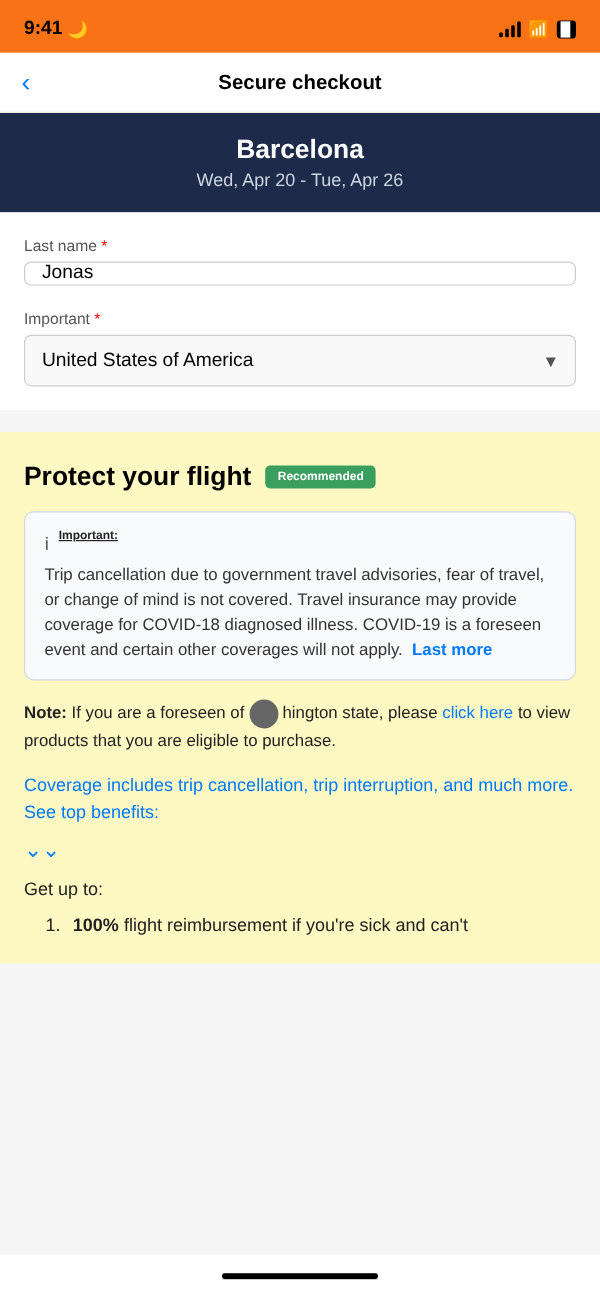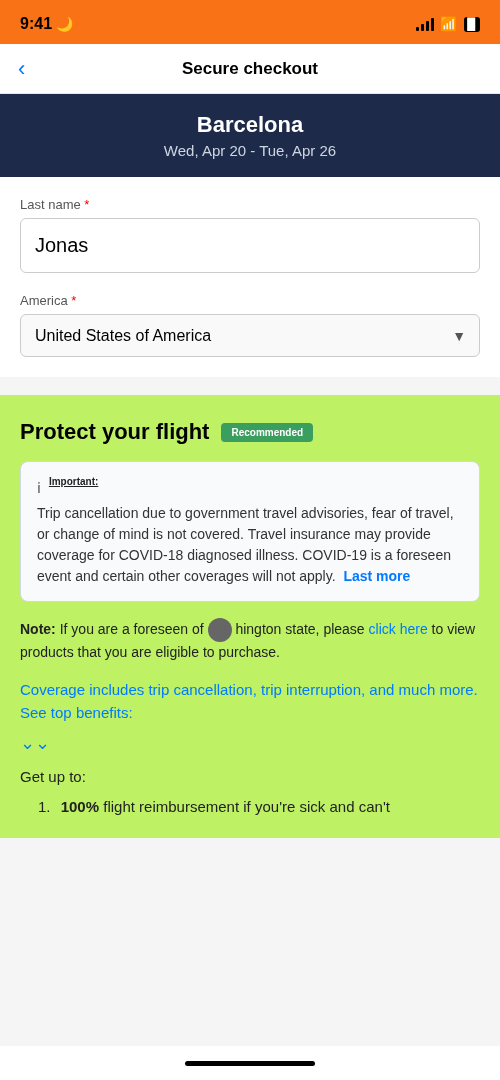--- a/index.html
+++ b/index.html
@@ -95,22 +95,22 @@
       color: #555;
       margin-bottom: 6px;
     }
     .required-star {
       color: #e00;
     }
     .text-input {
       width: 100%;
       border: 1px solid #ccc;
       border-radius: 6px;
-      padding: 15px 14px;
-      font-size: 20px;
+      padding: 0 14px;
+      font-size: 16px;
       color: #000;
       background: #fff;
       margin-bottom: 20px;
       outline: none;
     }
     .select-wrapper {
       position: relative;
       width: 100%;
     }
     .select-input {
@@ -137,21 +137,21 @@
     }
 
     
     .section-spacer {
       background: #f5f5f5;
       height: 18px;
     }
 
     
     .protect-section {
-      background: #bef264;
+      background: #fef9c3;
       padding: 24px 20px 20px 20px;
     }
     .protect-header {
       display: flex;
       align-items: center;
       gap: 12px;
       margin-bottom: 16px;
       flex-wrap: wrap;
     }
     .protect-title {
@@ -302,21 +302,21 @@
   <div class="destination-dates">Wed, Apr 20 - Tue, Apr 26</div>
 </div>
 
 <div class="form-section">
   <div class="field-label">
     <span>Last name</span><span class="required-star"> *</span>
   </div>
   <input type="text" class="text-input" value="Jonas" style="">
 
   <div class="field-label">
-    <span>America</span><span class="required-star"> *</span>
+    <span>Important</span><span class="required-star"> *</span>
   </div>
   <div class="select-wrapper">
     <select class="select-input">
       <option>United States of America</option>
       <option>Canada</option>
       <option>United Kingdom</option>
       <option>Australia</option>
       <option>Other</option>
     </select>
     <span class="select-chevron">▼</span>

